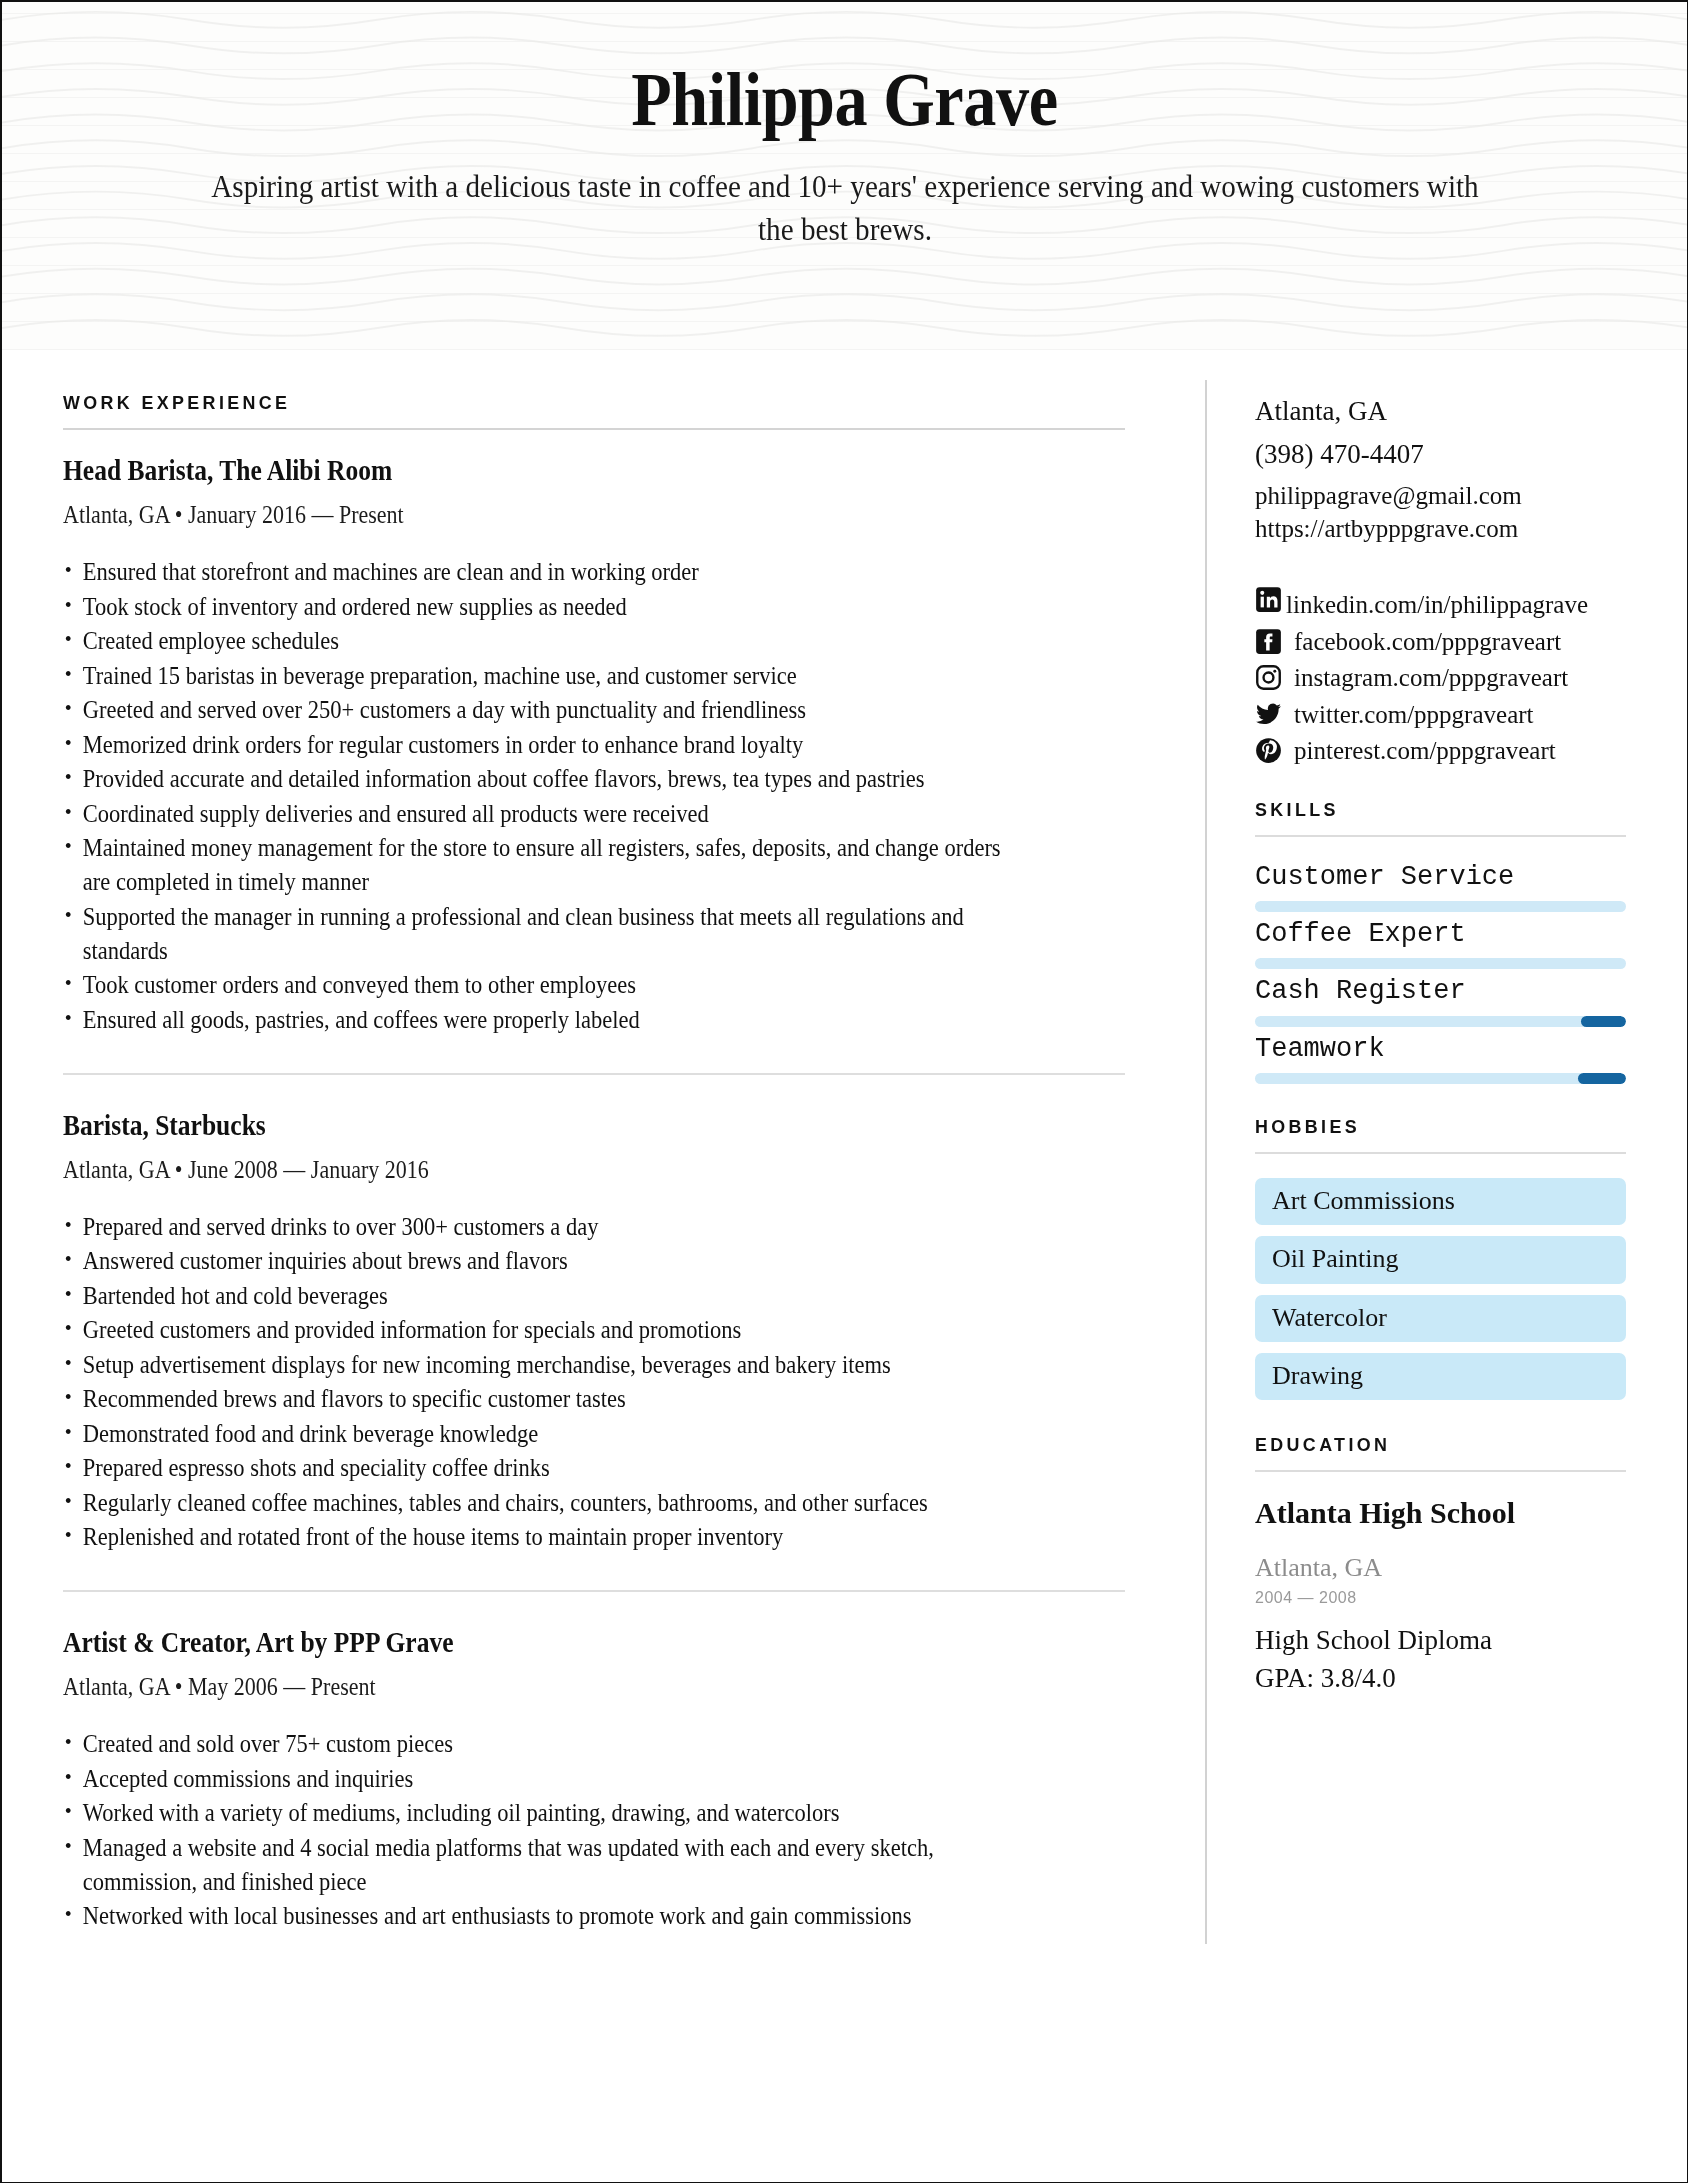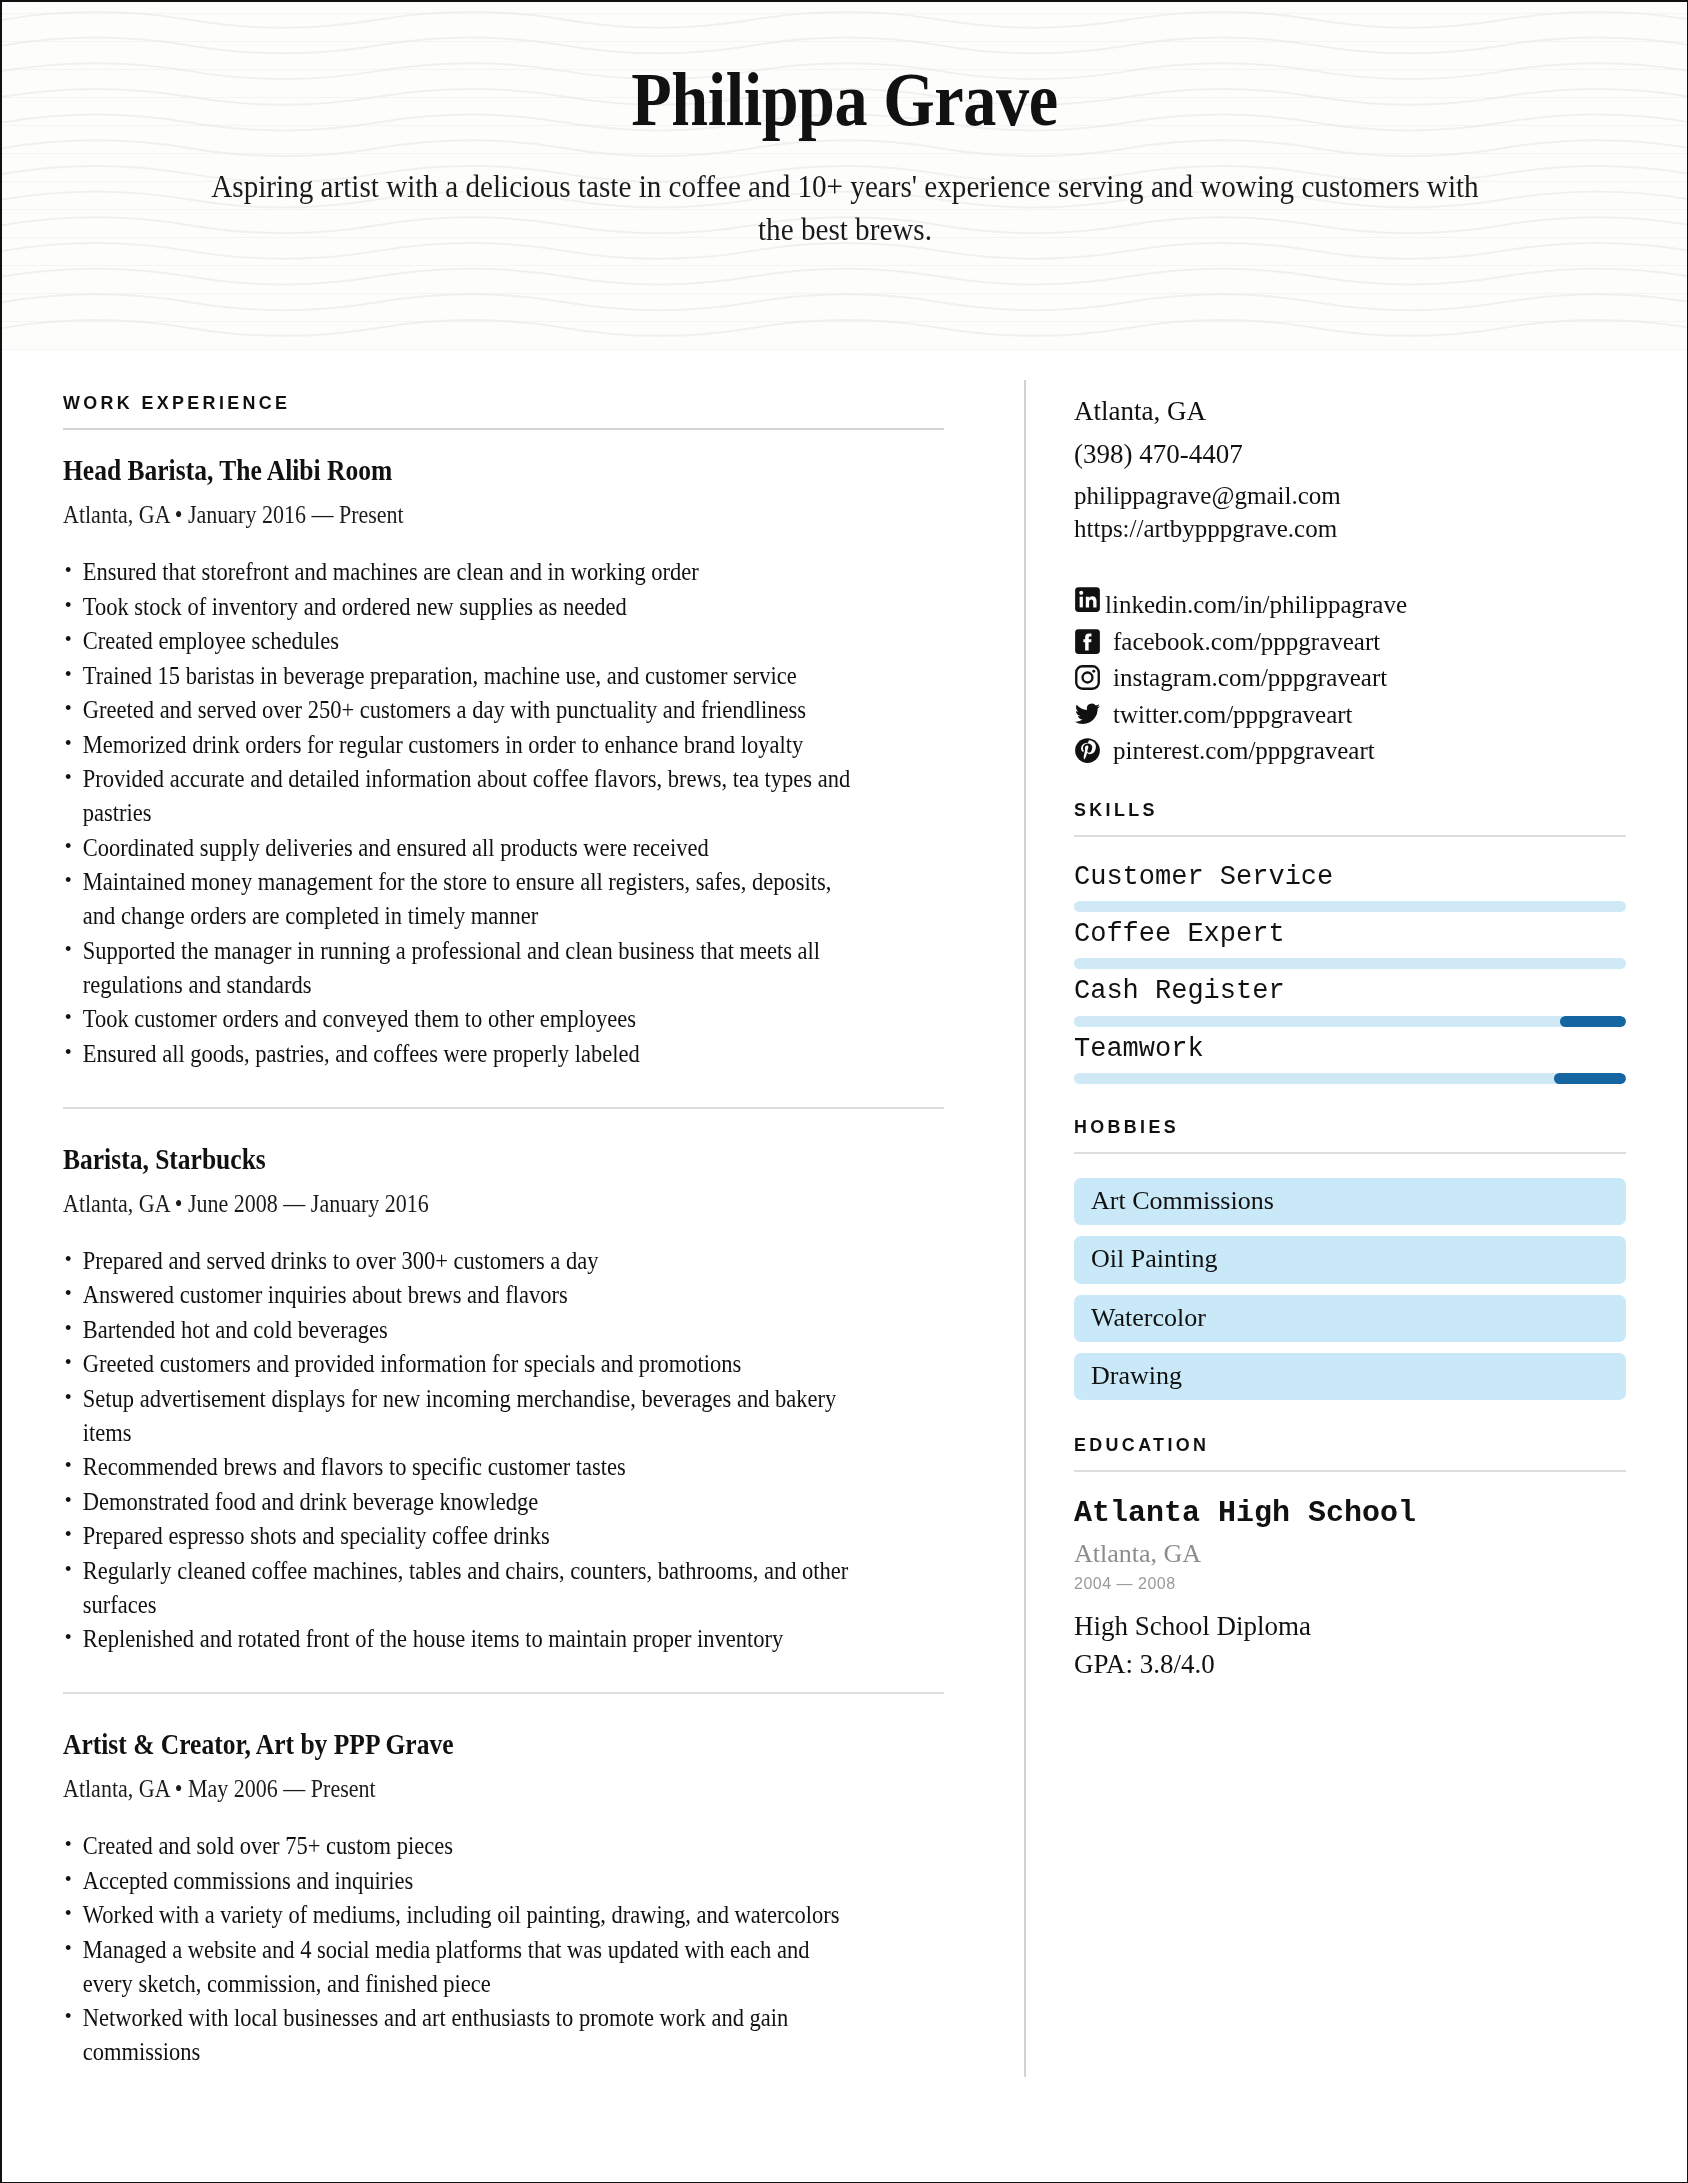--- a/index.html
+++ b/index.html
@@ -67,21 +67,21 @@
     transform: scaleX(0.94);
   }
 
   
   .body {
     position: relative;
     display: flex;
     padding: 42px 0 0 0;
   }
   .col-main {
-    width: 1022px;
+    width: 1203px;
     box-sizing: border-box;
     padding: 0 80px 0 61px;
   }
   .divider-v {
     width: 2px;
     background: #d2d2d2;
     align-self: stretch;
     min-height: 1564px;
     margin-top: -12px;
   }
@@ -234,25 +234,25 @@
     padding: 7px 17px 9px 17px;
     font-family: "Liberation Serif", "DejaVu Serif", serif;
     font-size: 26px;
     color: #111111;
     line-height: 1.2;
     white-space: nowrap;
   }
 
   
   .edu-school {
-    font-family: Liberation Mono, monospace;
+    font-family: Liberation Serif, serif;
     font-size: 30px;
     font-weight: 700;
     color: #111111;
-    margin-bottom: 9px;
+    margin-bottom: 23px;
   }
   .edu-loc {
     font-family: "Liberation Serif", "DejaVu Serif", serif;
     font-size: 26px;
     color: #8c8c8c;
     margin-bottom: 6px;
   }
   .edu-dates {
     font-family: Liberation Sans, sans-serif;
     font-size: 16px;

